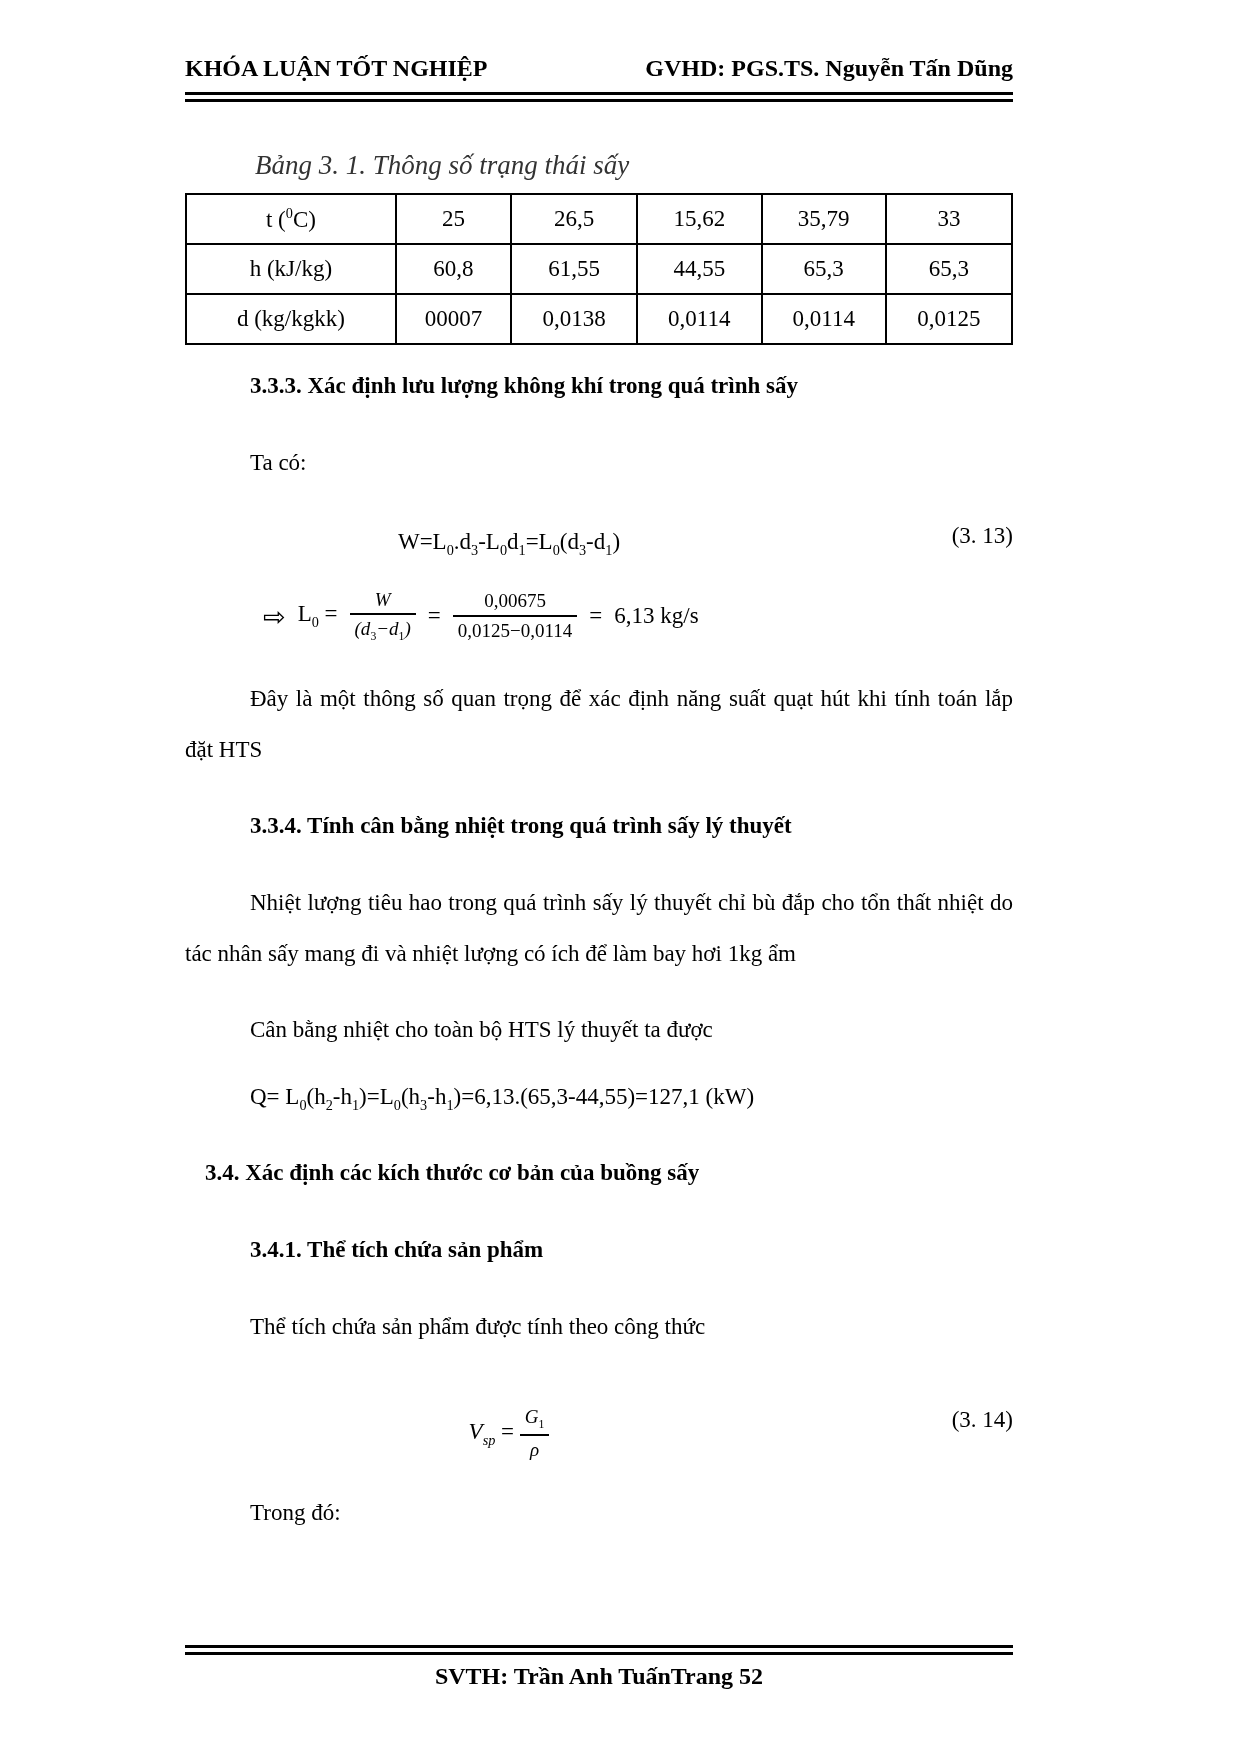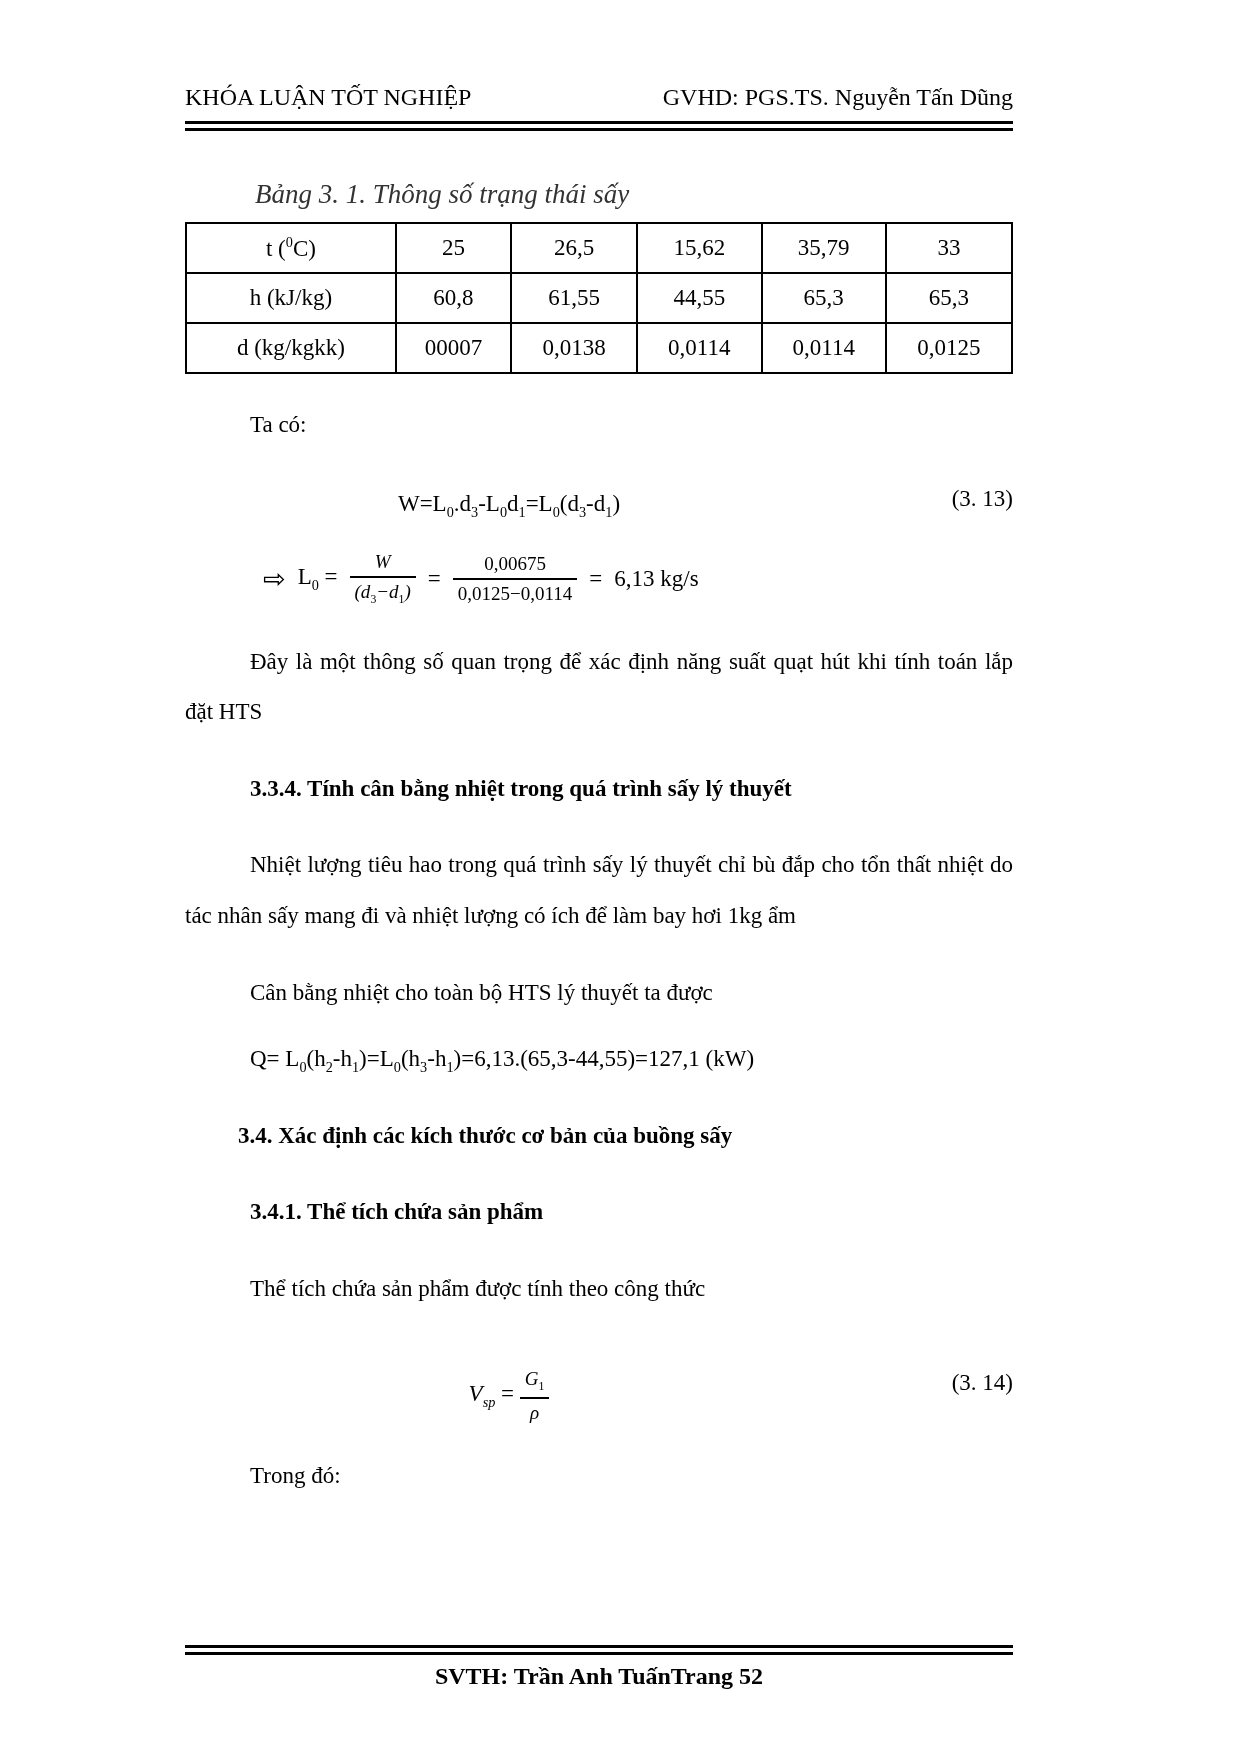--- a/index.html
+++ b/index.html
@@ -13,37 +13,37 @@
     font-size:23px;
     overflow:hidden;
   }
   .content {
     position:absolute;
     left:185px;
     top:55px;
     width:828px;
   }
   
-  .hdr-row { display:flex; justify-content:space-between; align-items:flex-end; font-weight:normal; font-size:24px;margin-top:29px; }
+  .hdr-row { display:flex; justify-content:space-between; align-items:flex-end; font-weight:bold; font-size:24px; }
   .double-rule { margin-top:10px; height:4px; border-top:3px solid #000; border-bottom:3px solid #000; }
 
   
   .caption { margin:48px 0 0 70px; font-style:italic; color:#333; font-size:27px; }
 
   
   table.state { border-collapse:collapse; width:100%; margin-top:12px; }
   table.state th, table.state td { border:2px solid #000; text-align:center; font-weight:normal; font-size:23px; }
   table.state th { height:72px; vertical-align:top; padding-top:8px; }
   table.state td { height:46px; vertical-align:middle; }
   table.state .col-label { width:212px; }
 
   
   .h-bold { font-weight:bold; }
   .ind { margin-left:65px; }
-  .ind-sm { margin-left:53px; }
+  .ind-sm { margin-left:20px; }
   p { margin:0; line-height:2.2; }
   .para { text-align:justify; text-indent:65px; }
   .mt-md { margin-top:26px; }
   .mt-sm { margin-top:16px; }
 
   sub { font-size:0.62em; }
   sup { font-size:0.62em; }
 
   
   .formula-row { position:relative; display:flex; align-items:flex-end; justify-content:center; padding-right:180px; min-height:44px; }
@@ -98,20 +98,21 @@
         <td>d (kg/kgkk)</td>
         <td>00007</td>
         <td>0,0138</td>
         <td>0,0114</td>
         <td>0,0114</td>
         <td>0,0125</td>
       </tr>
     </tbody>
       </table>
 
+    <p class="h-bold ind mt-sm">3.3.3. Xác định lưu lượng không khí trong quá trình sấy</p>
 
     <p class="ind mt-md">Ta có:</p>
 
     <div class="formula-row mt-md">
       <span><span>W=L</span><sub>0</sub><span>.d</span><sub>3</sub><span>-L</span><sub>0</sub><span>d</span><sub>1</sub><span>=L</span><sub>0</sub><span>(d</span><sub>3</sub><span>-d</span><sub>1</sub><span>)</span></span>
       <span class="eq-num">(3. 13)</span>
     </div>
 
     <div class="formula-left mt-sm">
       <span class="arrow">⇨</span>

